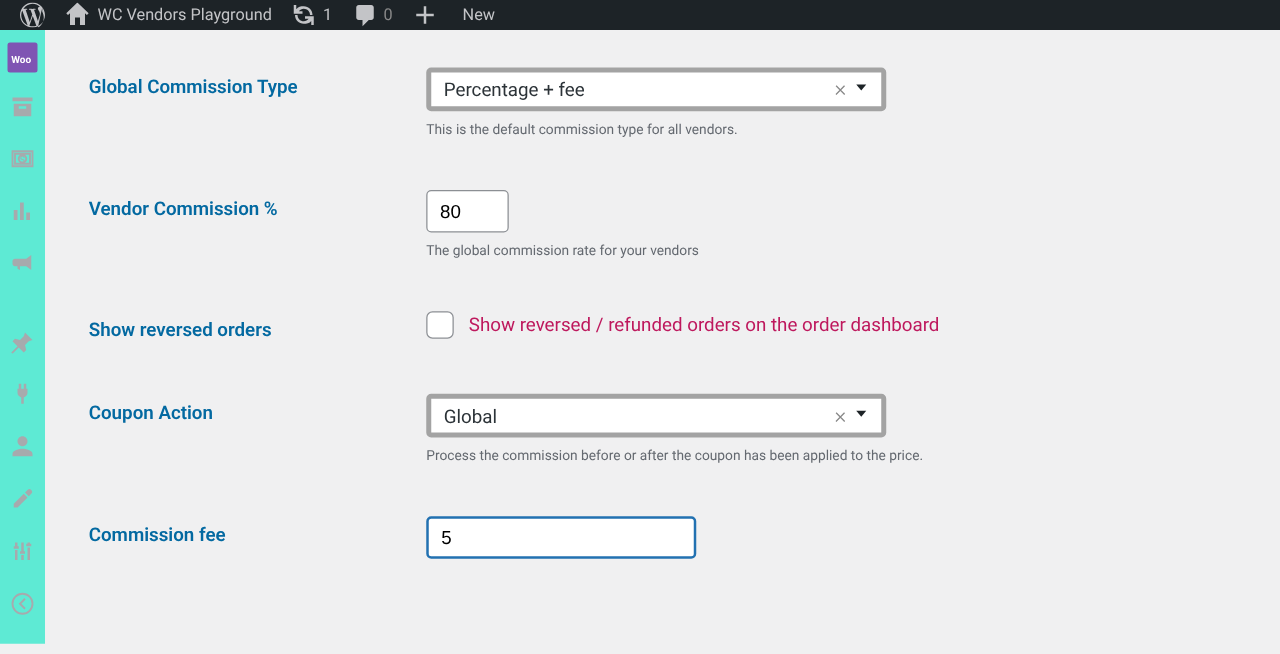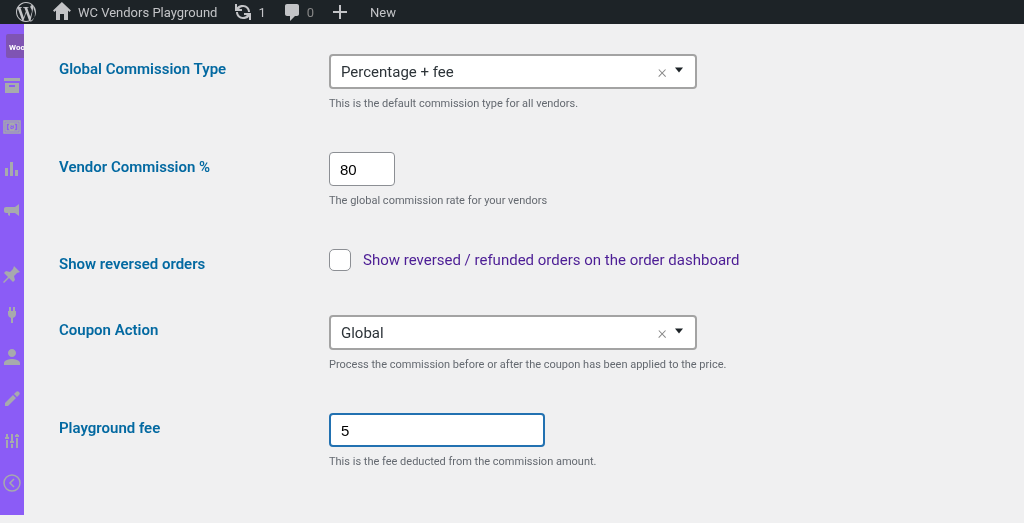--- a/index.html
+++ b/index.html
@@ -25,22 +25,22 @@
       align-items: center;
       padding: 0 8px;
       height: 32px;
       cursor: pointer;
     }
     .adminbar svg { width: 20px; height: 20px; fill: #c3c4c7; }
     .adminbar-item span.count { margin-left: 5px; color: #c3c4c7; }
     .adminbar-item span.count.muted { color: #888; }
     .main-wrap { display: flex; height: calc(100% - 32px); }
     .sidebar {
-      width: 24px;
-      background: #8b5cf6;
+      width: 36px;
+      background: #5eead4;
       display: flex;
       flex-direction: column;
       padding-top: 10px;
     }
     .sidebar-item {
       height: 42px;
       display: flex;
       align-items: center;
       justify-content: center;
       cursor: pointer;
@@ -70,21 +70,21 @@
       font-size: 15px;
       color: #0369a1;
       padding-top: 6px;
     }
     .form-row .field { flex: 1; }
     .select-combo {
       display: inline-flex;
       align-items: center;
       width: 368px;
       height: 35px;
-      border: 2px solid #a3a3a3;
+      border: 4px solid #a3a3a3;
       border-radius: 4px;
       background: #fff;
       padding: 0 8px 0 10px;
       font-size: 15px;
       color: #2c3338;
       justify-content: space-between;
     }
     .select-combo .value { flex: 1; }
     .select-combo .clear { color: #888; font-size: 18px; padding: 0 4px; cursor: pointer; font-weight: 300; }
     .select-combo .chevron svg { width: 16px; height: 16px; fill: #1d2327; }
@@ -115,21 +115,21 @@
       align-items: center;
       gap: 12px;
     }
     .checkbox {
       width: 22px;
       height: 22px;
       border: 1px solid #8c8f94;
       border-radius: 5px;
       background: #fff;
     }
-    .checkbox-label { font-size: 15px; color: #4c1d95; }
+    .checkbox-label { font-size: 15px; color: #be185d; }
   </style>
 </head>
 <body>
 
 <div class="adminbar">
   <div class="adminbar-item">
     <svg viewBox="0 0 20 20">
         <path d="M10 0C4.5 0 0 4.5 0 10s4.5 10 10 10 10-4.5 10-10S15.5 0 10 0zM1 10c0-1.3.3-2.5.8-3.6l4.3 11.8C3.1 16.8 1 13.6 1 10zm9 9c-.9 0-1.7-.1-2.5-.4l2.7-7.8 2.8 7.6c0 .1 0 .1.1.1-1 .3-2 .5-3.1.5zm1.2-13.2c.5 0 1-.1 1-.1.5 0 .4-.7 0-.7 0 0-1.4.1-2.4.1-.9 0-2.3-.1-2.3-.1-.5 0-.5.7-.1.7 0 0 .5.1 1 .1l1.4 3.8-2 5.9L4.5 5.8c.5 0 1-.1 1-.1.5 0 .4-.7 0-.7 0 0-1.4.1-2.4.1h-.4C4.3 2.7 7 1 10 1c2.3 0 4.3.9 5.9 2.3h-.1c-.9 0-1.5.7-1.5 1.5 0 .7.4 1.3.9 2 .3.6.7 1.3.7 2.4 0 .7-.3 1.6-.7 2.8l-.9 2.8-3.1-9zm6.6 1.6c.7 1.3 1.2 2.9 1.2 4.5 0 3.5-1.9 6.6-4.7 8.2L17 7.3c.5-1.3.7-2.3.7-3.2v-.4c.1.2.1.4.1.7z"></path>
       </svg>
   </div>
@@ -263,21 +263,20 @@
           <span class="clear">×</span>
           <span class="chevron"><svg viewBox="0 0 20 20">
                 <path d="M5 7l5 6 5-6z"></path>
               </svg></span>
         </div>
         <div class="description">Process the commission before or after the coupon has been applied to the price.</div>
       </div>
     </div>
 
     <div class="form-row">
-      <div class="label">Playground fee</div>
+      <div class="label">Commission fee</div>
       <div class="field">
         <input class="text-input wide focus" type="text" value="5" style="">
-        <div class="description">This is the fee deducted from the commission amount.</div>
       </div>
     </div>
 
   </div>
 </div>
 
 </body></html>

